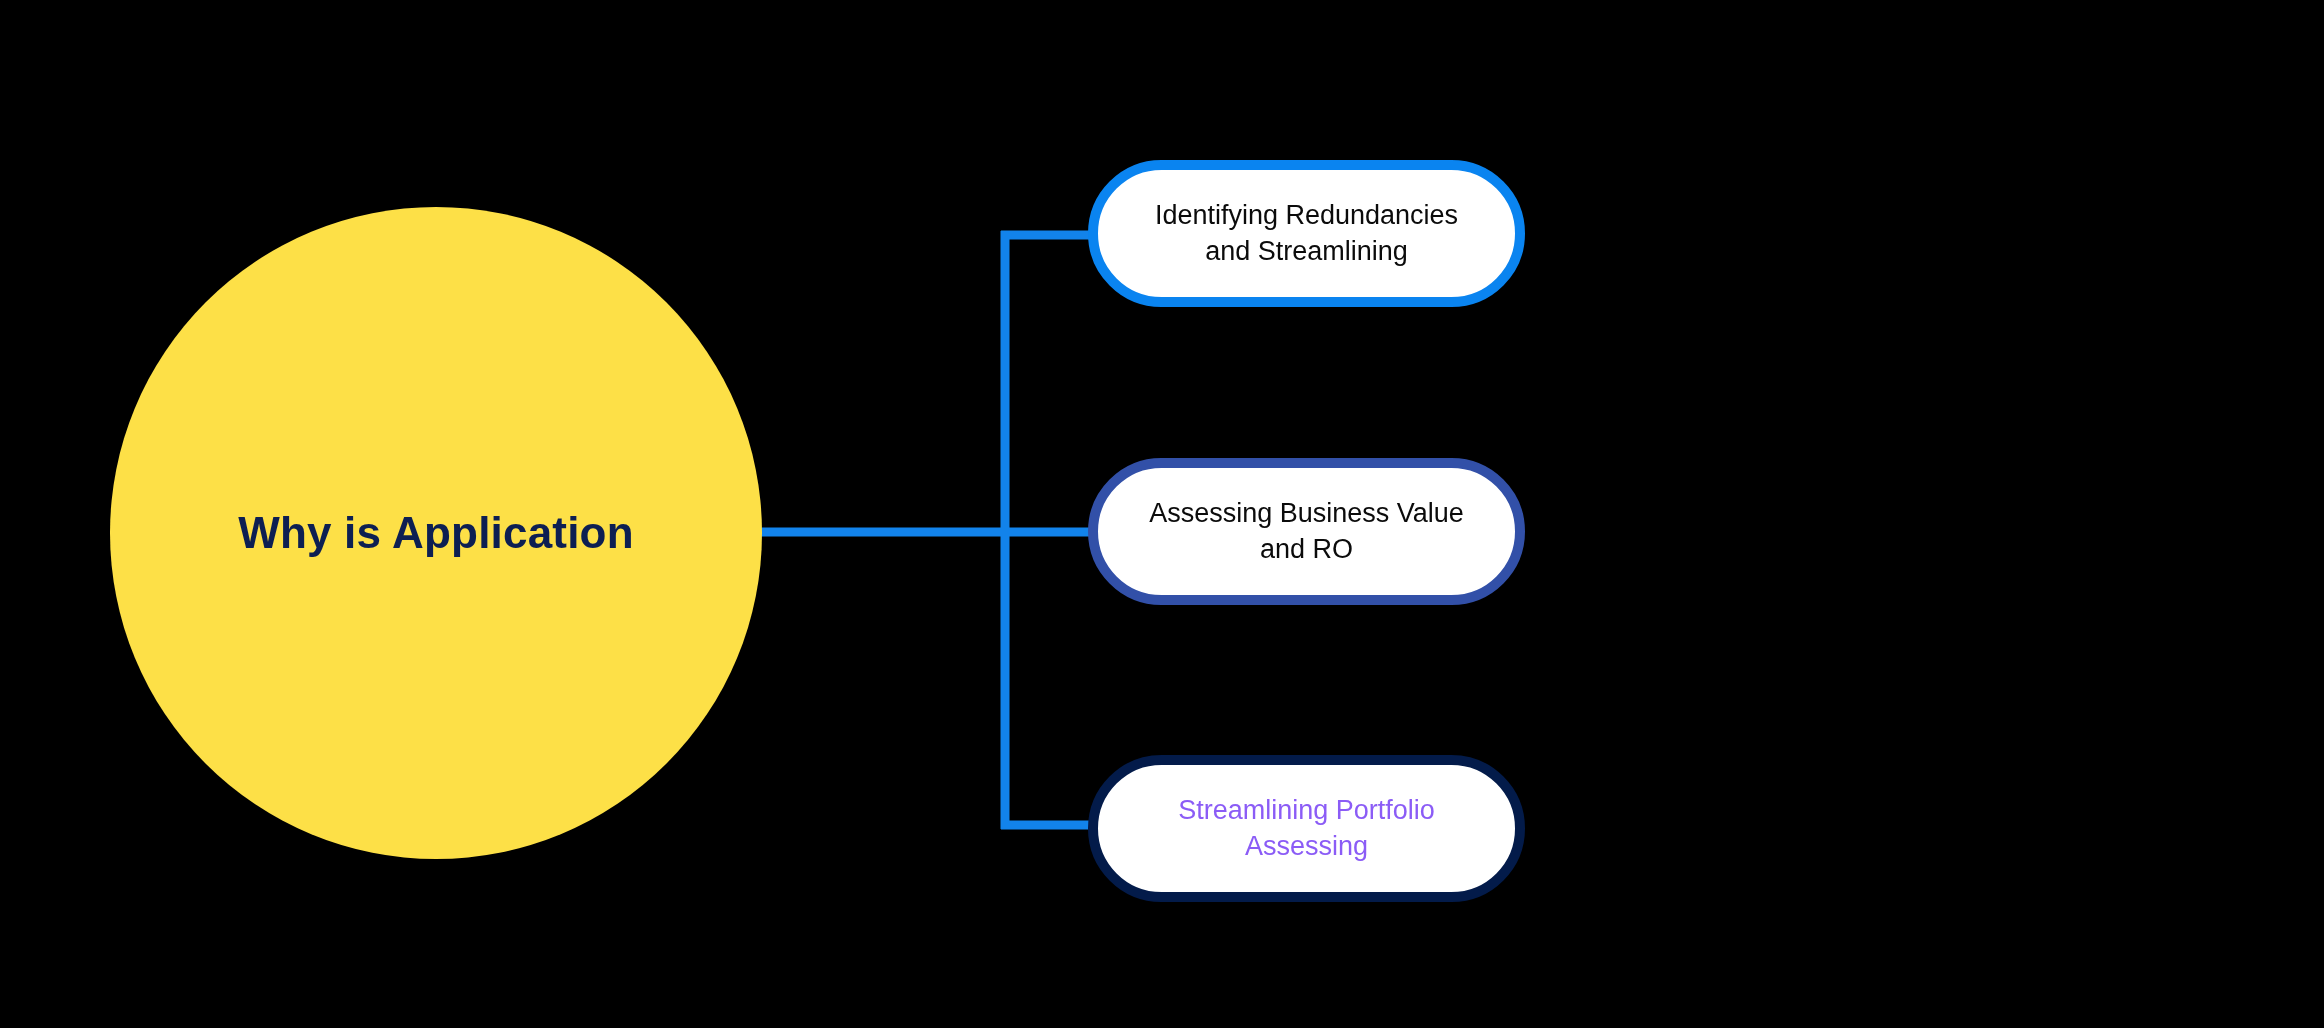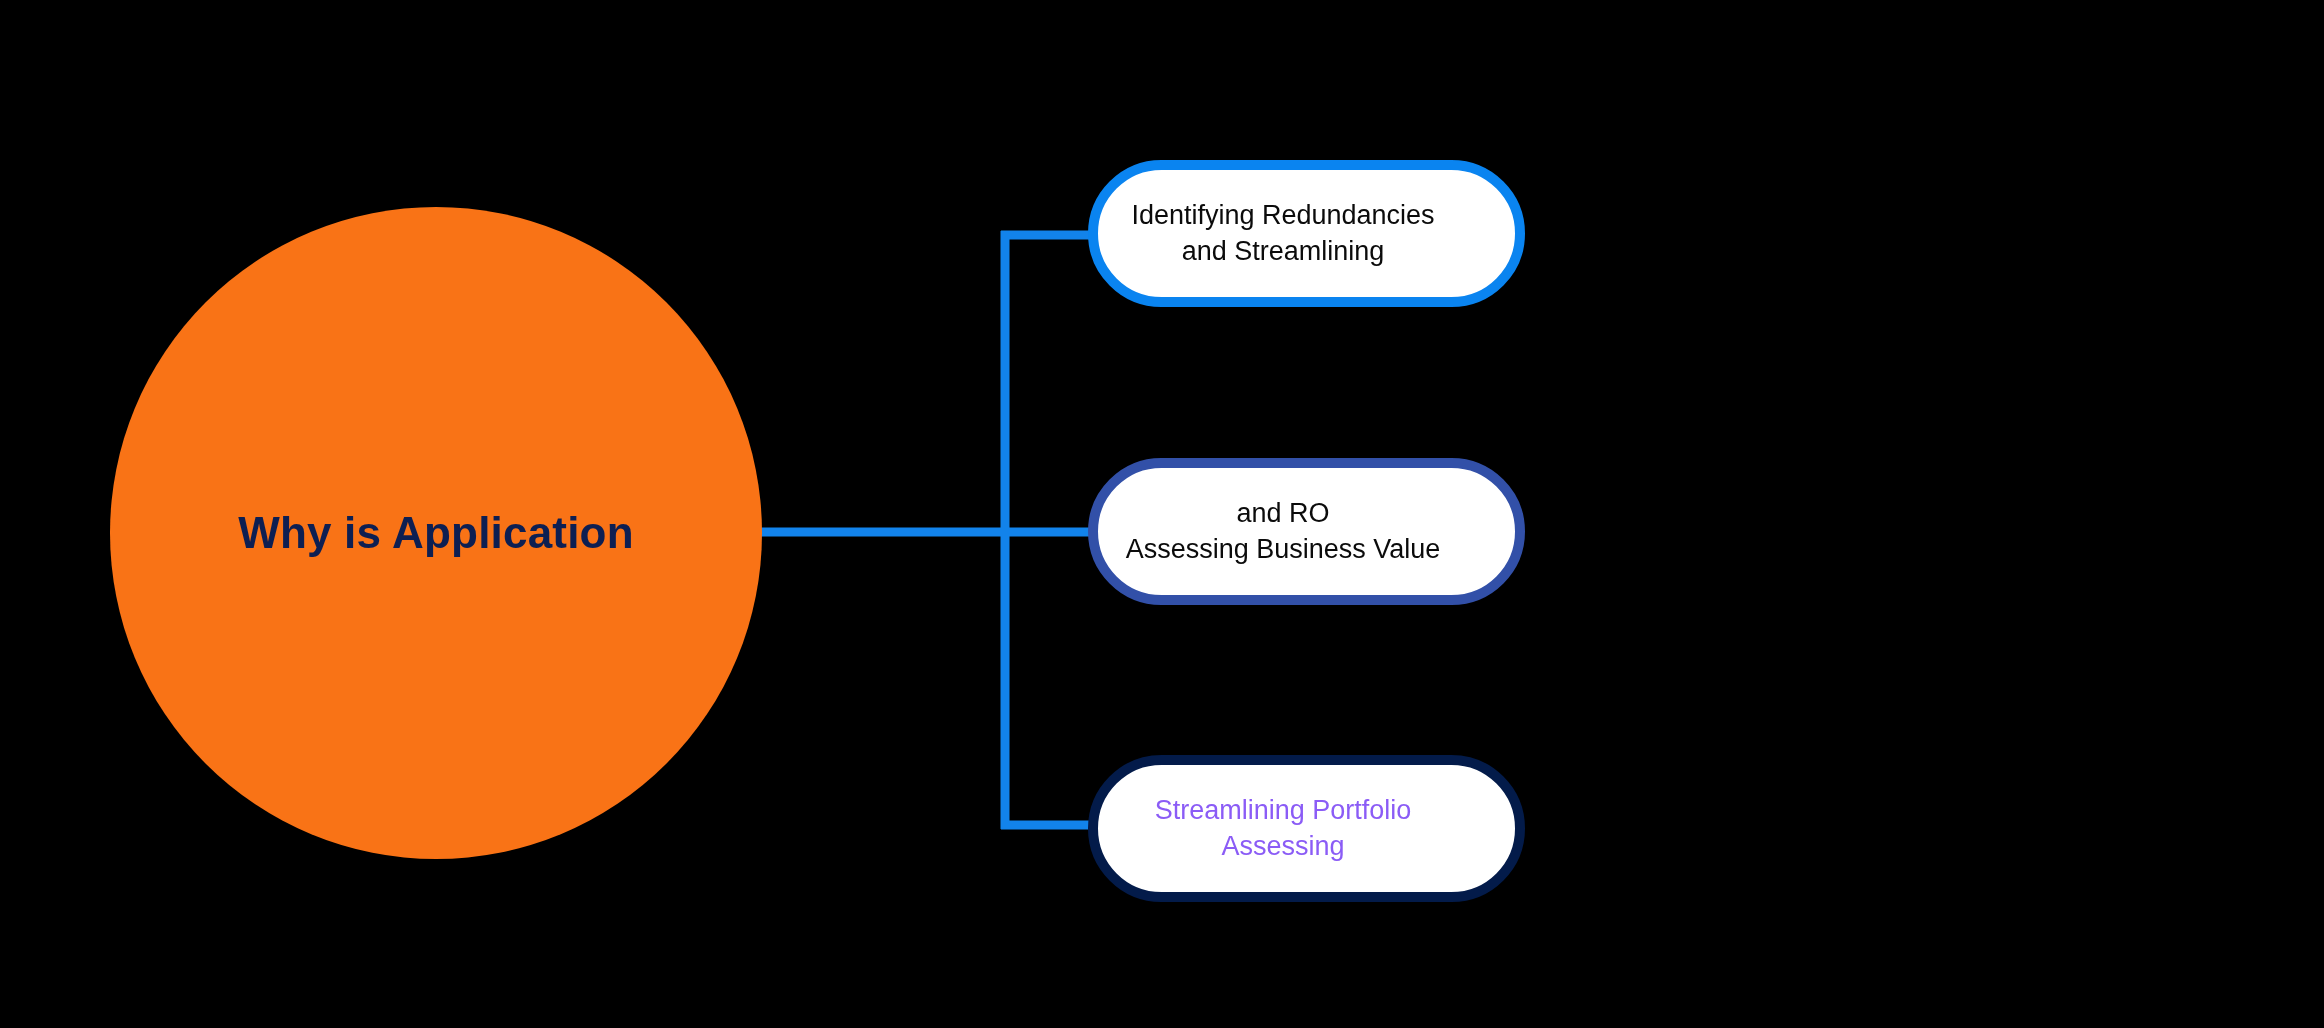--- a/index.html
+++ b/index.html
@@ -58,21 +58,21 @@
     left: 1088px;
     width: 437px;
     height: 147px;
     box-sizing: border-box;
     background: #FFFFFF;
     border-radius: 75px;
     border-style: solid;
     border-width: 10px;
     display: flex;
     align-items: center;
-    justify-content: flex-start;
+    justify-content: center;
   }
   .leaf-text {
     width: 370px;
     text-align: center;
     color: #0B0B0B;
     font-size: 27px;
     font-weight: normal;
     line-height: 1.33;
   }
 
@@ -91,37 +91,37 @@
 
     <line x1="1005" y1="231" x2="1005" y2="829" stroke="#1283EB" stroke-width="9"></line>
 
     <line x1="1001" y1="235" x2="1094" y2="235" stroke="#1283EB" stroke-width="9"></line>
 
     <line x1="1001" y1="532" x2="1094" y2="532" stroke="#1283EB" stroke-width="9"></line>
 
     <line x1="1001" y1="825" x2="1094" y2="825" stroke="#1283EB" stroke-width="9"></line>
   </svg>
 
-  <div class="hub-circle" style="background: #f97316;">
+  <div class="hub-circle" style="background: #fde047;">
     <div class="hub-text" style="color: rgb(13, 31, 82);">
       <div>Why is Application</div>
     </div>
   </div>
 
   <div class="leaf" id="leaf-0" style="border-color: rgb(10, 132, 240); background: rgb(255, 255, 255);">
     <div class="leaf-text" style="color: rgb(11, 11, 11);">
       <div>Identifying Redundancies</div>
       <div>and Streamlining</div>
     </div>
   </div>
 
   <div class="leaf" id="leaf-1" style="border-color: rgb(50, 80, 168); background: rgb(255, 255, 255);">
     <div class="leaf-text" style="color: rgb(11, 11, 11);">
+      <div>Assessing Business Value</div>
       <div>and RO</div>
-      <div>Assessing Business Value</div>
     </div>
   </div>
 
   <div class="leaf" id="leaf-2" style="border-color: rgb(3, 27, 74); background: rgb(255, 255, 255);">
     <div class="leaf-text" style="color: #8b5cf6;">
       <div>Streamlining Portfolio</div>
       <div>Assessing</div>
     </div>
   </div>
 

